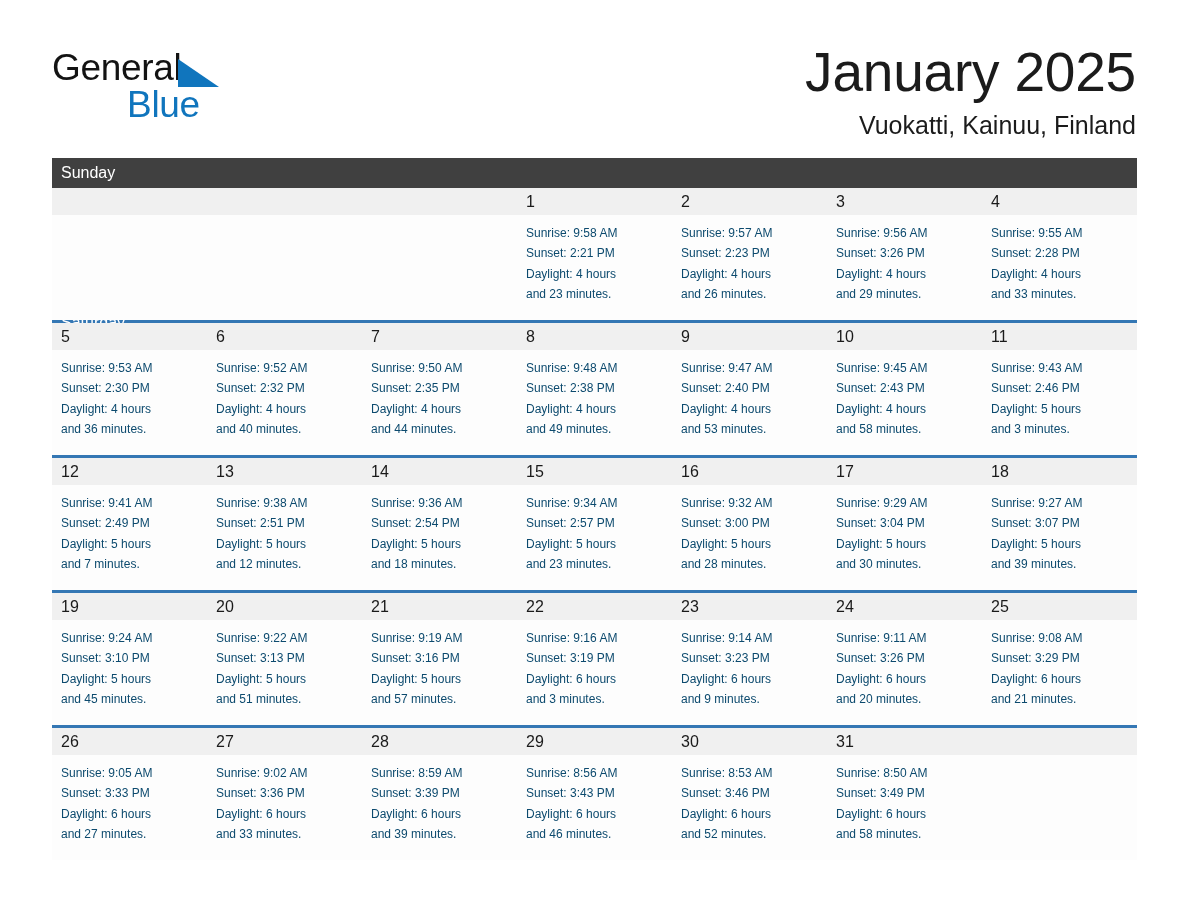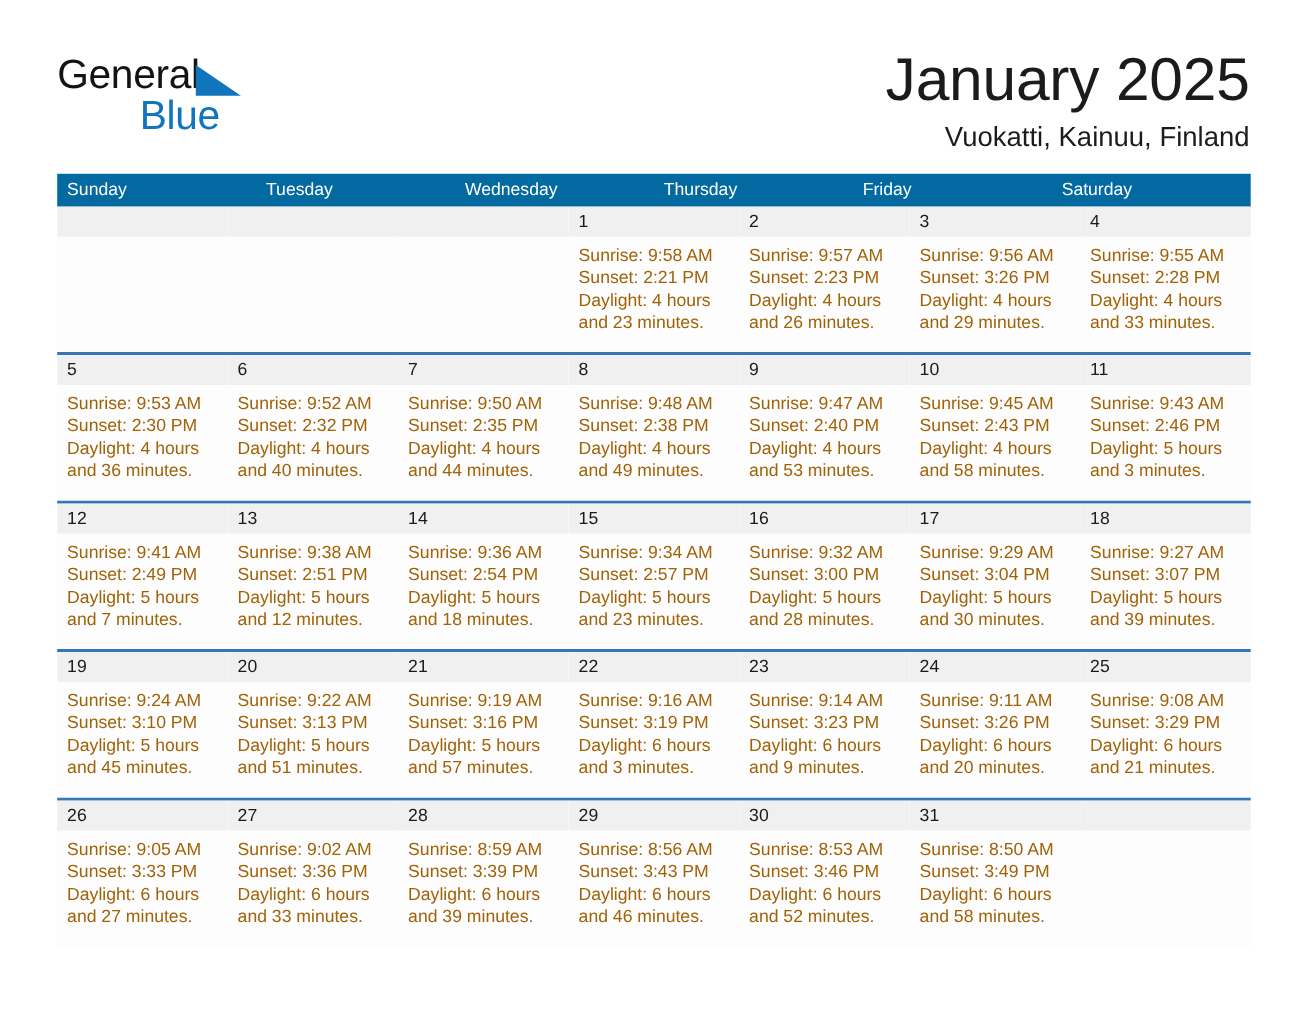--- a/index.html
+++ b/index.html
@@ -96,22 +96,23 @@
 
   
   .calendar {
     position: absolute;
     left: 52px;
     top: 158px;
     width: 1085px;
   }
   .weekdays {
     display: flex;
-    background: #0369a1;
+    background: #404040;
     height: 30px;
+    flex-direction: column;
   }
   .weekday {
     flex: 1 1 0;
     color: #ffffff;
     font-size: 16px;
     line-height: 30px;
     padding-left: 9px;
     box-sizing: border-box;
     white-space: nowrap;
   }
@@ -142,23 +143,23 @@
     color: #1a1a1a;
     padding-left: 9px;
     box-sizing: border-box;
   }
   .daycell.empty .daynum {
     background: #f0f0f0;
     color: transparent;
   }
   .details {
     padding: 8px 9px 0 9px;
-    font-size: 16px;
+    font-size: 12px;
     line-height: 20.4px;
-    color: #a16207;
+    color: #0c4a6e;
   }
   .details div {
     white-space: nowrap;
   }
 </style>
 </head>
 <body>
 
 <div class="page">
 

